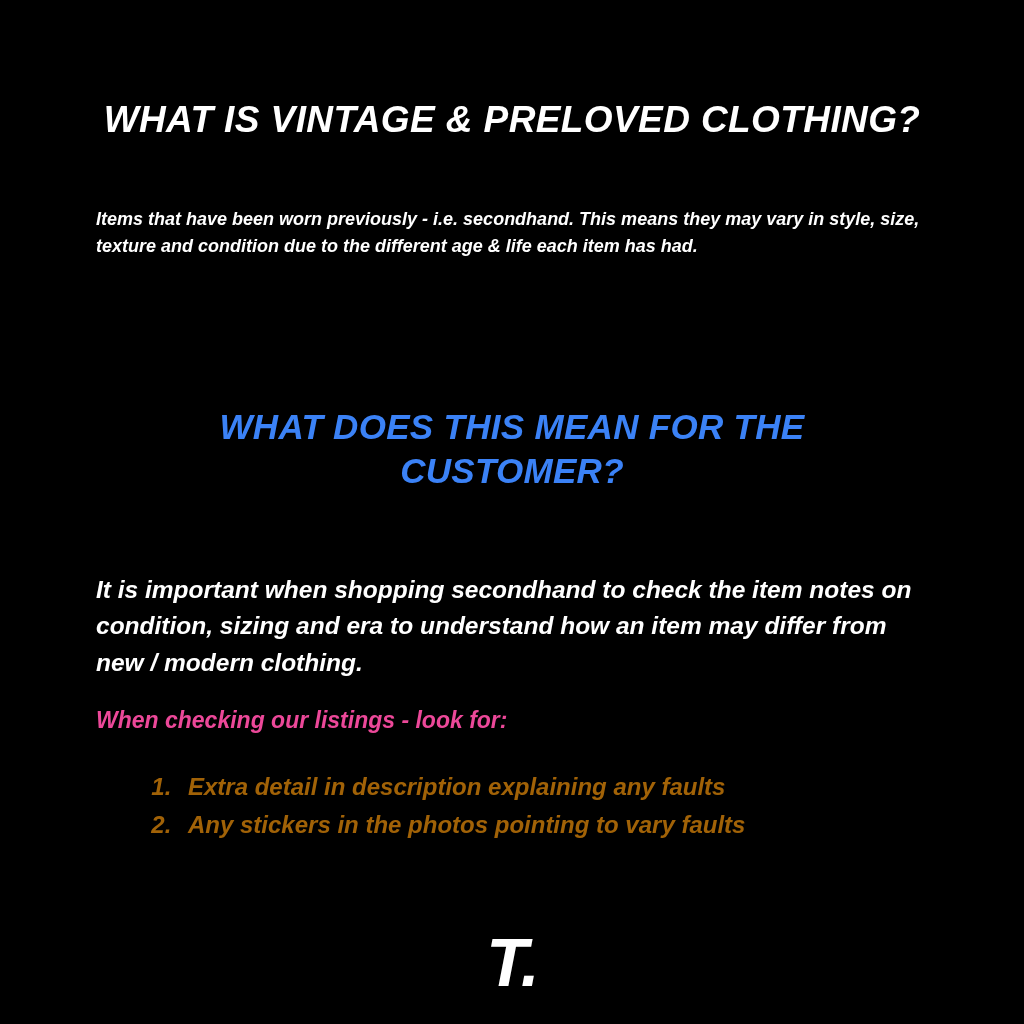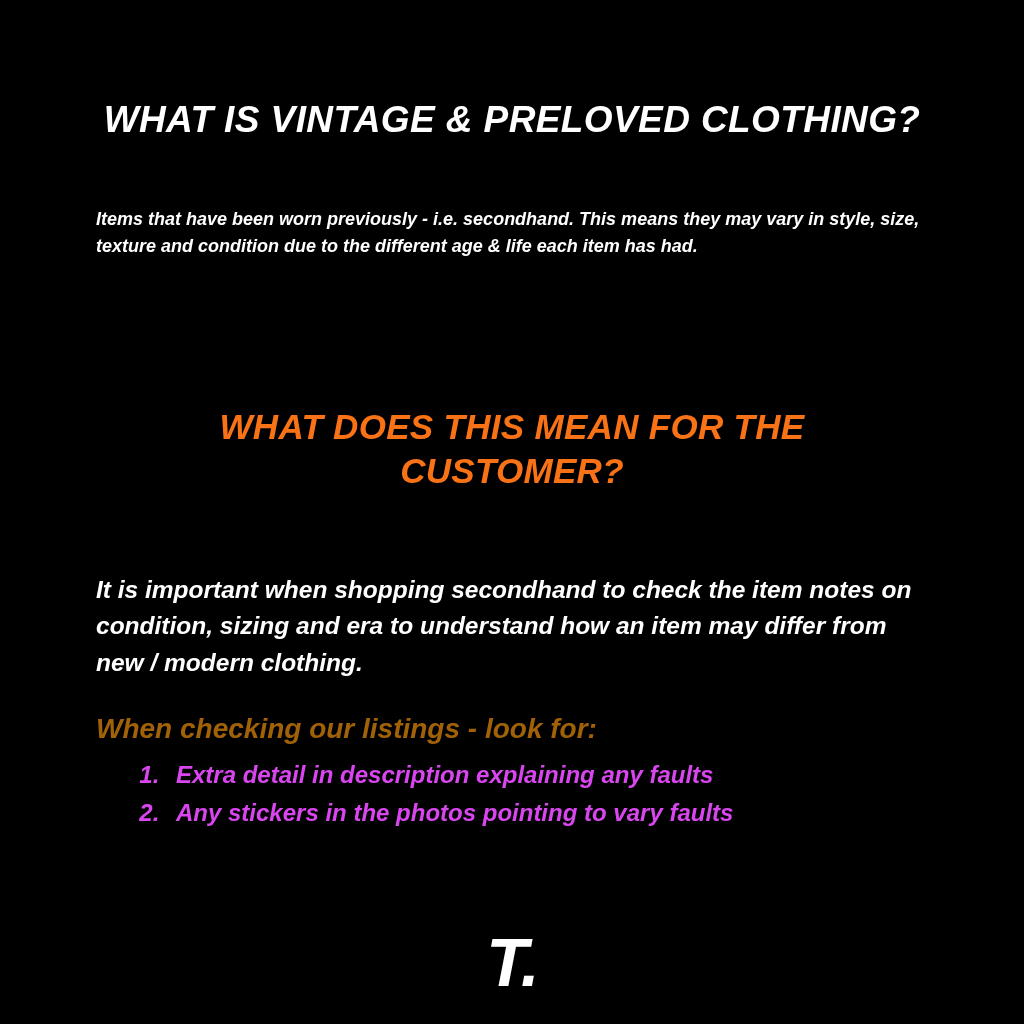--- a/index.html
+++ b/index.html
@@ -49,57 +49,57 @@
     position: absolute;
     top: 376px;
     left: 112px;
     width: 800px;
     text-align: center;
     font-size: 35px;
     font-weight: bold;
     font-style: italic;
     letter-spacing: 0.3px;
     line-height: 1.25;
-    color: #f97316;
+    color: #3b82f6;
   }
   .para-2 {
     position: absolute;
     top: 528px;
     left: 96px;
     width: 840px;
     font-size: 24.5px;
     font-weight: bold;
     font-style: italic;
     line-height: 1.48;
     color: #ffffff;
     margin-top: 44px;
   }
   .para-3 {
     position: absolute;
     top: 680px;
     left: 96px;
     width: 840px;
-    font-size: 28px;
+    font-size: 23px;
     font-weight: bold;
     font-style: italic;
     line-height: 1.48;
-    color: #a16207;
+    color: #ec4899;
   }
   .numbered-list {
     position: absolute;
     top: 752px;
     left: 120px;
     width: 800px;
-    margin: 4px;
+    margin: 16px;
     padding-left: 42px;
     font-size: 24px;
     font-weight: bold;
     font-style: italic;
     line-height: 1.6;
-    color: #d946ef;
+    color: #a16207;
   }
   .numbered-list li {
     padding-left: 10px;
   }
   .logo {
     position: absolute;
     left: 0;
     top: 928px;
     width: 1024px;
     text-align: center;

